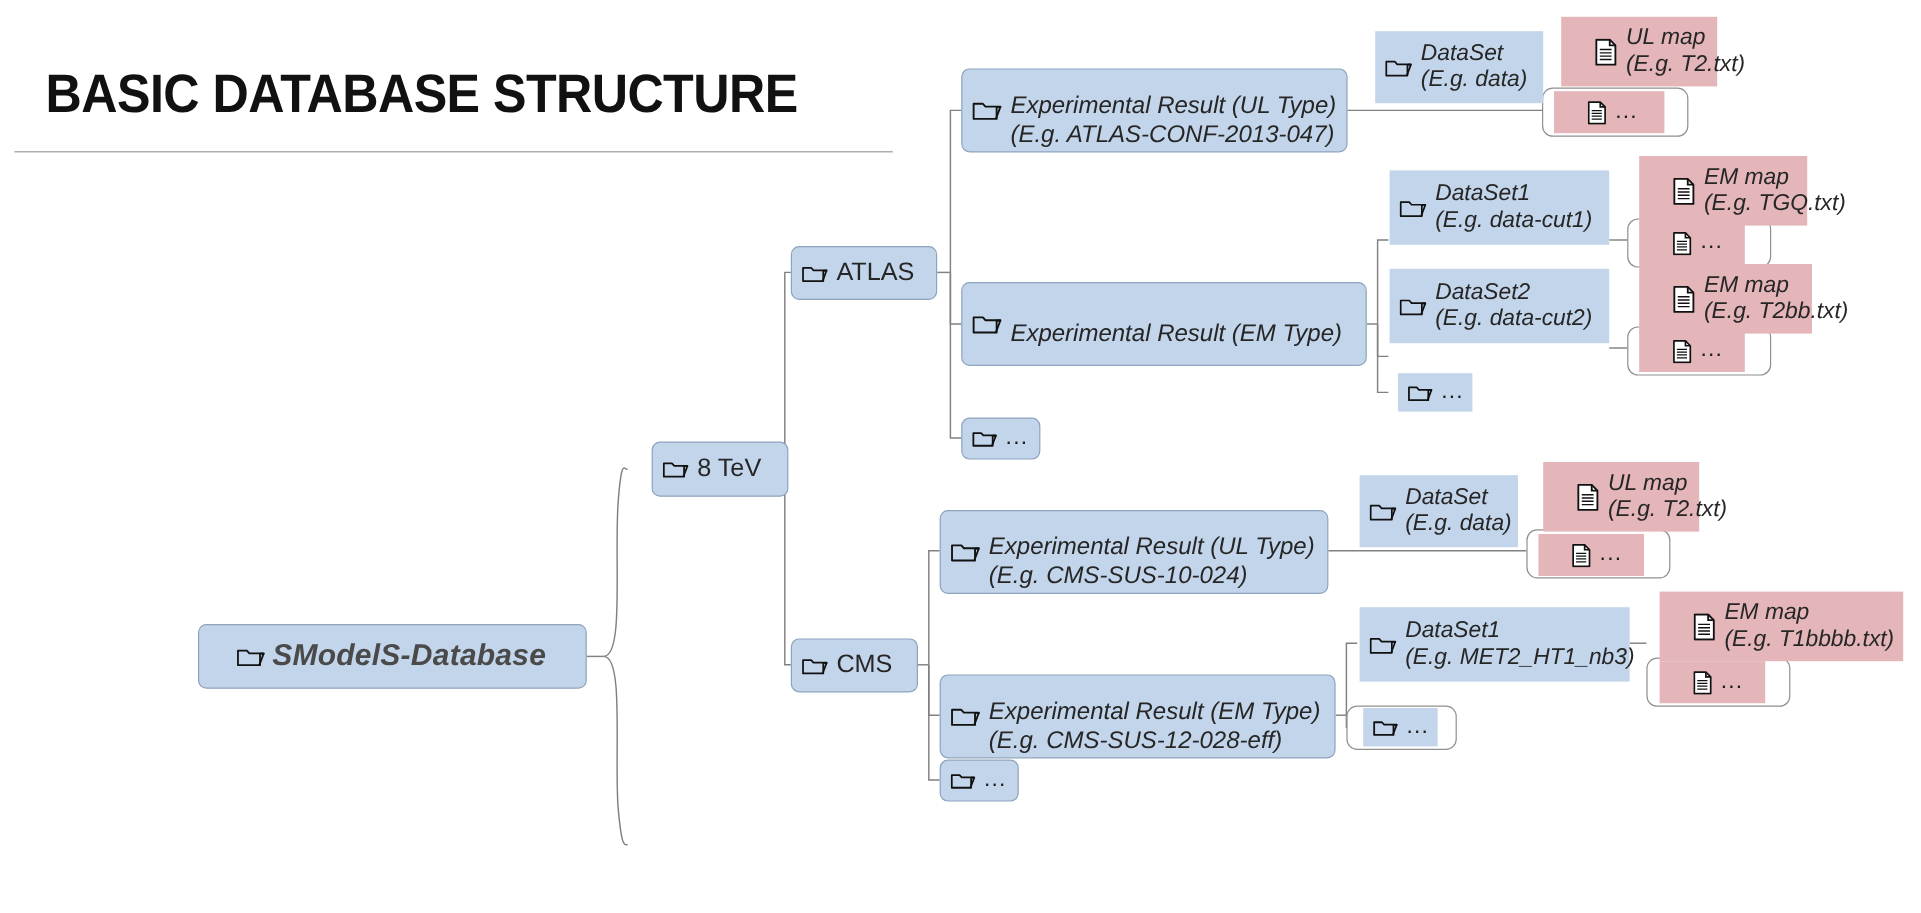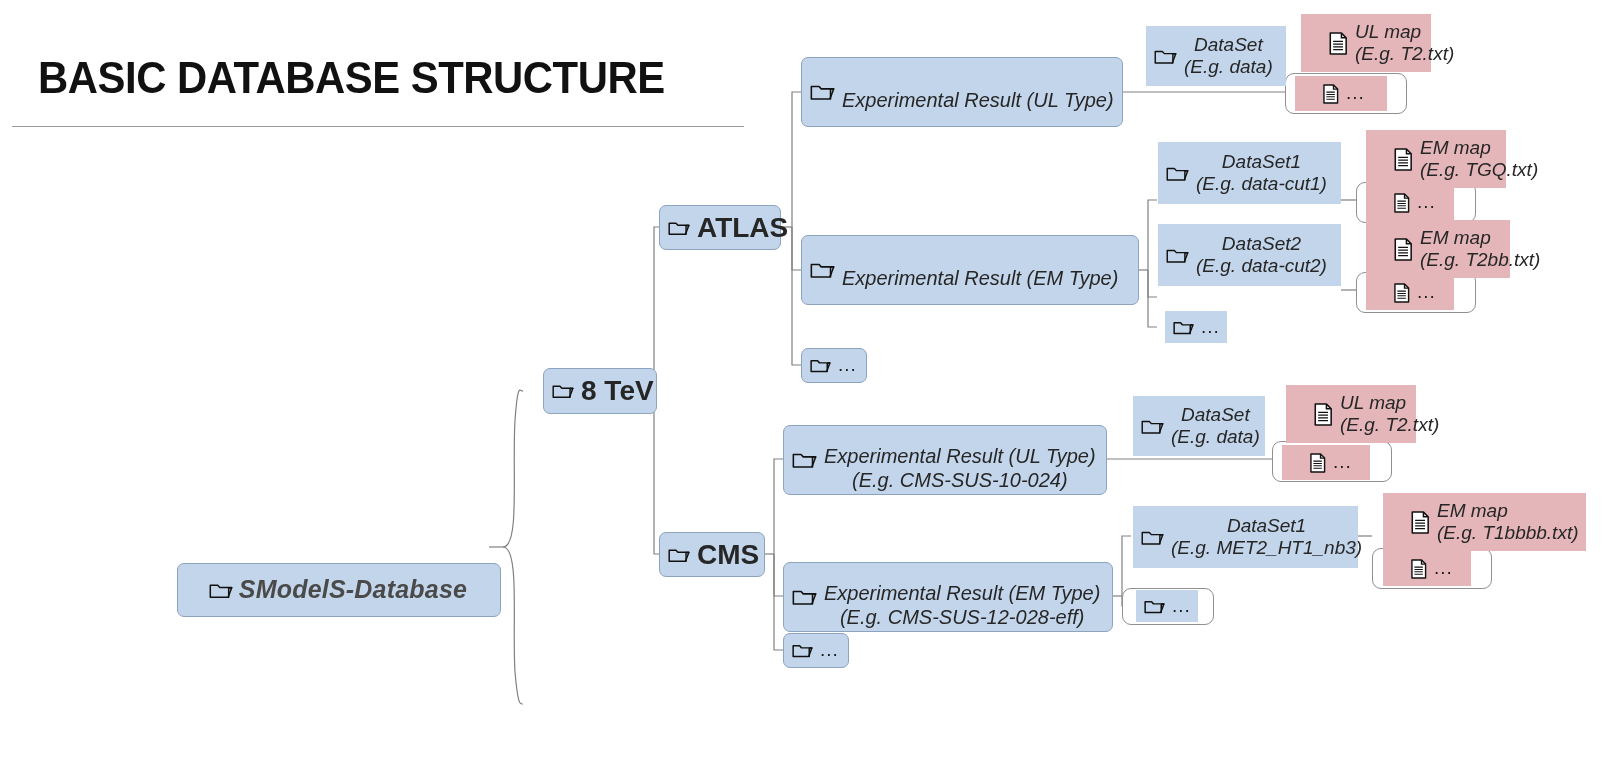--- a/index.html
+++ b/index.html
@@ -61,29 +61,29 @@
   .node .lbl .l2{ display:block; }
   .ico{
     flex:0 0 auto;
     display:inline-flex;
     align-items:center;
     justify-content:center;
   }
   .ico svg{ display:block; }
 
   
-  .blue  { background:#c3d5ea;text-align:center; }
+  .blue  { background:#c3d5ea; }
   .pink  { background:#e4b6b9;padding-left:28px; }
   .bord  { border:1px solid #8ea3bd; border-radius:7px; }
   .nobord{ border:0; border-radius:0; }
 
   
   .it      { font-style:italic; }
   .rootlbl { font-style:italic; font-weight:bold; font-size:25px; color:#4a4a4a; letter-spacing:.2px;}
-  .big     { font-size:28px;font-weight:bold; }
+  .big     { font-size:21px; }
   .mid     { font-size:20px;margin-top:17px; }
   .sm      { font-size:19px; }
   .dots    { font-size:19px; letter-spacing:1px; color:#1a1a1a; }
 
   
   .plate{
     position:absolute;
     background:#ffffff;
     border:1px solid #909090;
     border-radius:9px;
@@ -137,21 +137,21 @@
     <path d="M1358,536 L1372,536"></path>
   </svg>
 
   <div class="plate" style="left:1285px;top:73px;width:122px;height:41px;"></div>
   <div class="plate" style="left:1356px;top:182px;width:120px;height:41px;"></div>
   <div class="plate" style="left:1356px;top:272px;width:120px;height:41px;"></div>
   <div class="plate" style="left:1272px;top:441px;width:120px;height:41px;"></div>
   <div class="plate" style="left:1372px;top:548px;width:120px;height:41px;"></div>
   <div class="plate" style="left:1122px;top:588px;width:92px;height:37px;"></div>
 
-  <div class="node blue bord" style="left:177px;top:520px;width:324px;height:54px;justify-content:center;gap:6px;margin-top:43px;">
+  <div class="node blue bord" style="left:165px;top:520px;width:324px;height:54px;justify-content:center;gap:6px;">
     <span class="ico">
       <svg width="24" height="19" viewBox="0 0 24 19">
           <path d="M1.3 4.2 h7.4 l2.1 2.3 h11.9 v0.2 l-3.0 0 v9.6 H1.3 Z" fill="none" stroke="#111" stroke-width="1.5" stroke-linejoin="round"></path>
           <path d="M19.7 6.7 L22.7 6.7 L19.1 16.3" fill="none" stroke="#111" stroke-width="1.5" stroke-linejoin="round"></path>
         </svg>
     </span>
     <span class="rootlbl">SModelS-Database</span>
   </div>
 
   <div class="node blue bord" style="left:523px;top:368px;width:114px;height:46px;margin-left:20px;">
@@ -187,20 +187,21 @@
 
   <div class="node blue bord" style="left:801px;top:57px;width:322px;height:70px;">
     <span class="ico">
       <svg width="25" height="20" viewBox="0 0 24 19">
           <path d="M1.3 4.2 h7.4 l2.1 2.3 h11.9 v0.2 l-3.0 0 v9.6 H1.3 Z" fill="none" stroke="#111" stroke-width="1.5" stroke-linejoin="round"></path>
           <path d="M19.7 6.7 L22.7 6.7 L19.1 16.3" fill="none" stroke="#111" stroke-width="1.5" stroke-linejoin="round"></path>
         </svg>
     </span>
     <span class="lbl it mid">
       <span>Experimental Result (UL Type)</span>
+      <span class="l2">(E.g. ATLAS-CONF-2013-047)</span>
     </span>
   </div>
 
   <div class="node blue bord" style="left:801px;top:235px;width:338px;height:70px;">
     <span class="ico">
       <svg width="25" height="20" viewBox="0 0 24 19">
           <path d="M1.3 4.2 h7.4 l2.1 2.3 h11.9 v0.2 l-3.0 0 v9.6 H1.3 Z" fill="none" stroke="#111" stroke-width="1.5" stroke-linejoin="round"></path>
           <path d="M19.7 6.7 L22.7 6.7 L19.1 16.3" fill="none" stroke="#111" stroke-width="1.5" stroke-linejoin="round"></path>
         </svg>
     </span>

